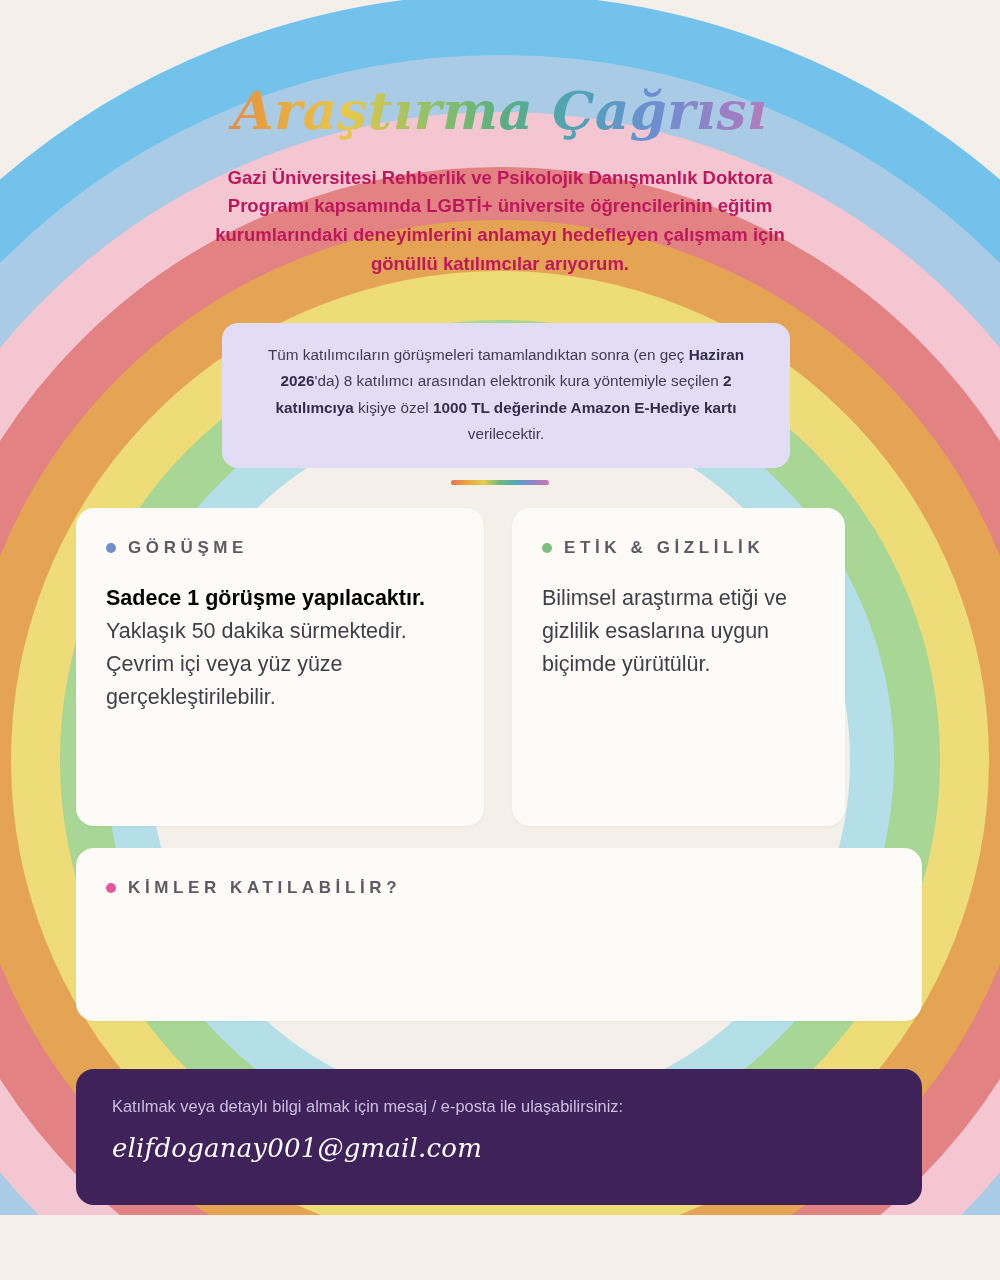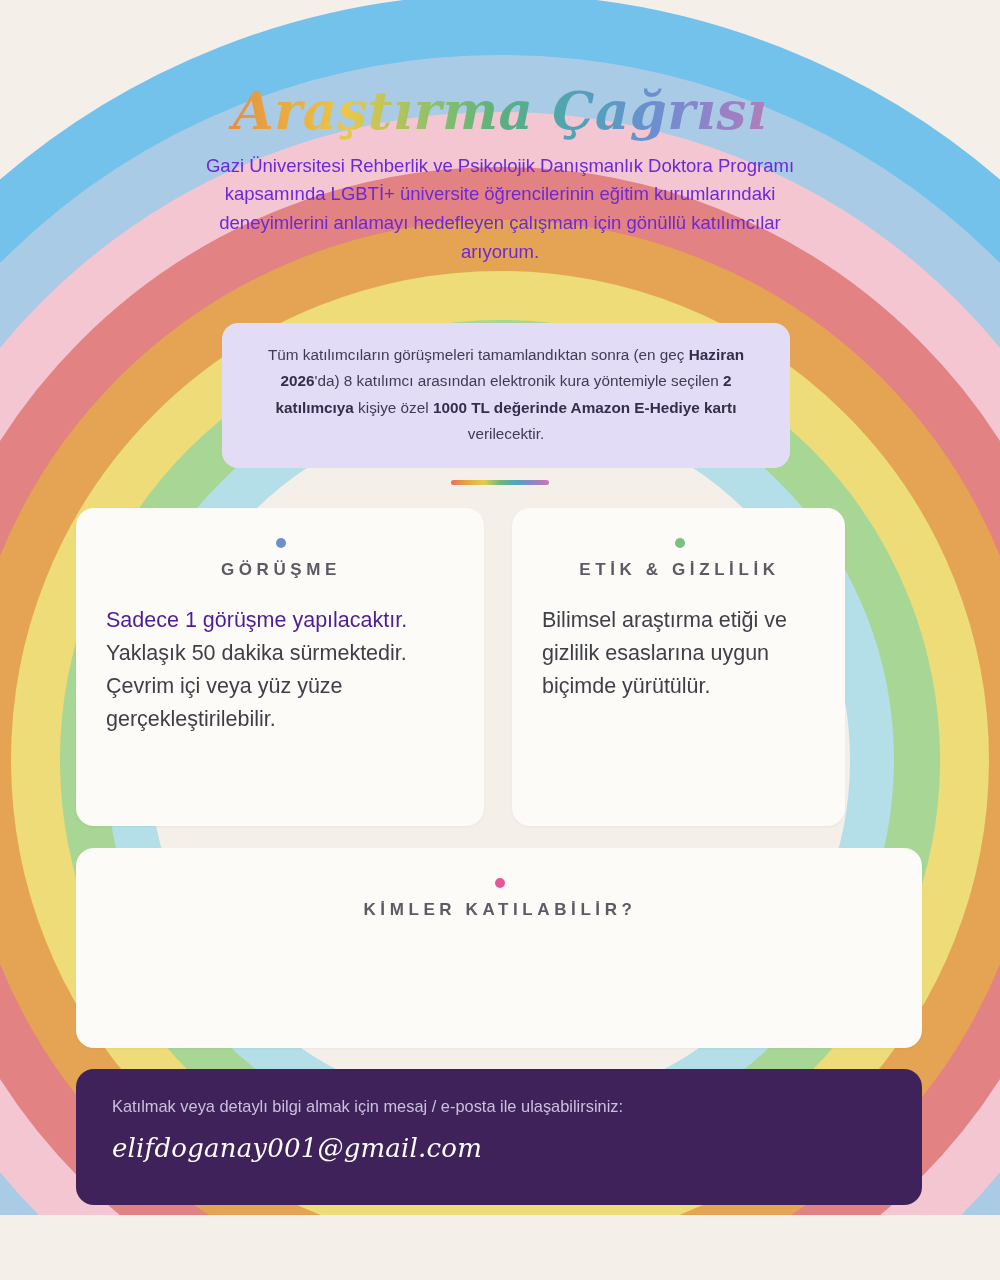--- a/index.html
+++ b/index.html
@@ -59,25 +59,25 @@
        #6b8fd0 74%,
        #9d7fc4 86%,
        #d07ab0 100%);
     -webkit-background-clip: text;
     background-clip: text;
     color: transparent;
     -webkit-text-fill-color: transparent;
   }
 
   .hero-sub {
-    margin-top: 10px;
+    margin-top: 22px;
     font-size: 18.5px;
     line-height: 1.55;
-    color: #6d28d9;
-    font-weight: 400;
+    color: #be185d;
+    font-weight: 700;
     padding: 0 18px;
   }
 
   
   .prize-box {
     position: absolute;
     left: 222px;
     top: 306px;
     width: 568px;
     background: #e3dcf6;
@@ -104,50 +104,49 @@
   
   .card {
     position: absolute;
     background: #fdfbf8;
     border-radius: 18px;
     box-shadow: 0 1px 3px rgba(60,50,40,0.05);
   }
 
   #card-gorusme { left: 76px; top: 491px; width: 408px; height: 318px; }
   #card-etik    { left: 512px; top: 491px; width: 333px; height: 318px; }
-  #card-kimler  { left: 76px; top: 831px; width: 846px; height: 200px; }
+  #card-kimler  { left: 76px; top: 831px; width: 846px; height: 173px; }
 
   .card-pad { padding: 30px 28px 0 30px; }
 
   .card-label {
     display: flex;
     align-items: center;
     gap: 12px;
     font-size: 17px;
     font-weight: bold;
     letter-spacing: 4.6px;
     color: #5d5a63;
     white-space: nowrap;
-    flex-direction: column;
   }
 
   .dot {
     width: 10px; height: 10px;
     border-radius: 50%;
     flex: 0 0 auto;
     display: inline-block;
   }
 
   .card-body {
     margin-top: 24px;
     font-size: 21.5px;
     line-height: 1.53;
     color: #3f3f47;
   }
-  .card-body b { font-weight: normal; color: #4c1d95; }
+  .card-body b { font-weight: bold; color: #000000; }
 
   #card-kimler .card-label { letter-spacing: 4.6px; }
   #card-kimler .card-body {
     margin-top: 22px;
     font-size: 18.6px;
     line-height: 1.62;
     color: #3f3f47;
   }
 
   

